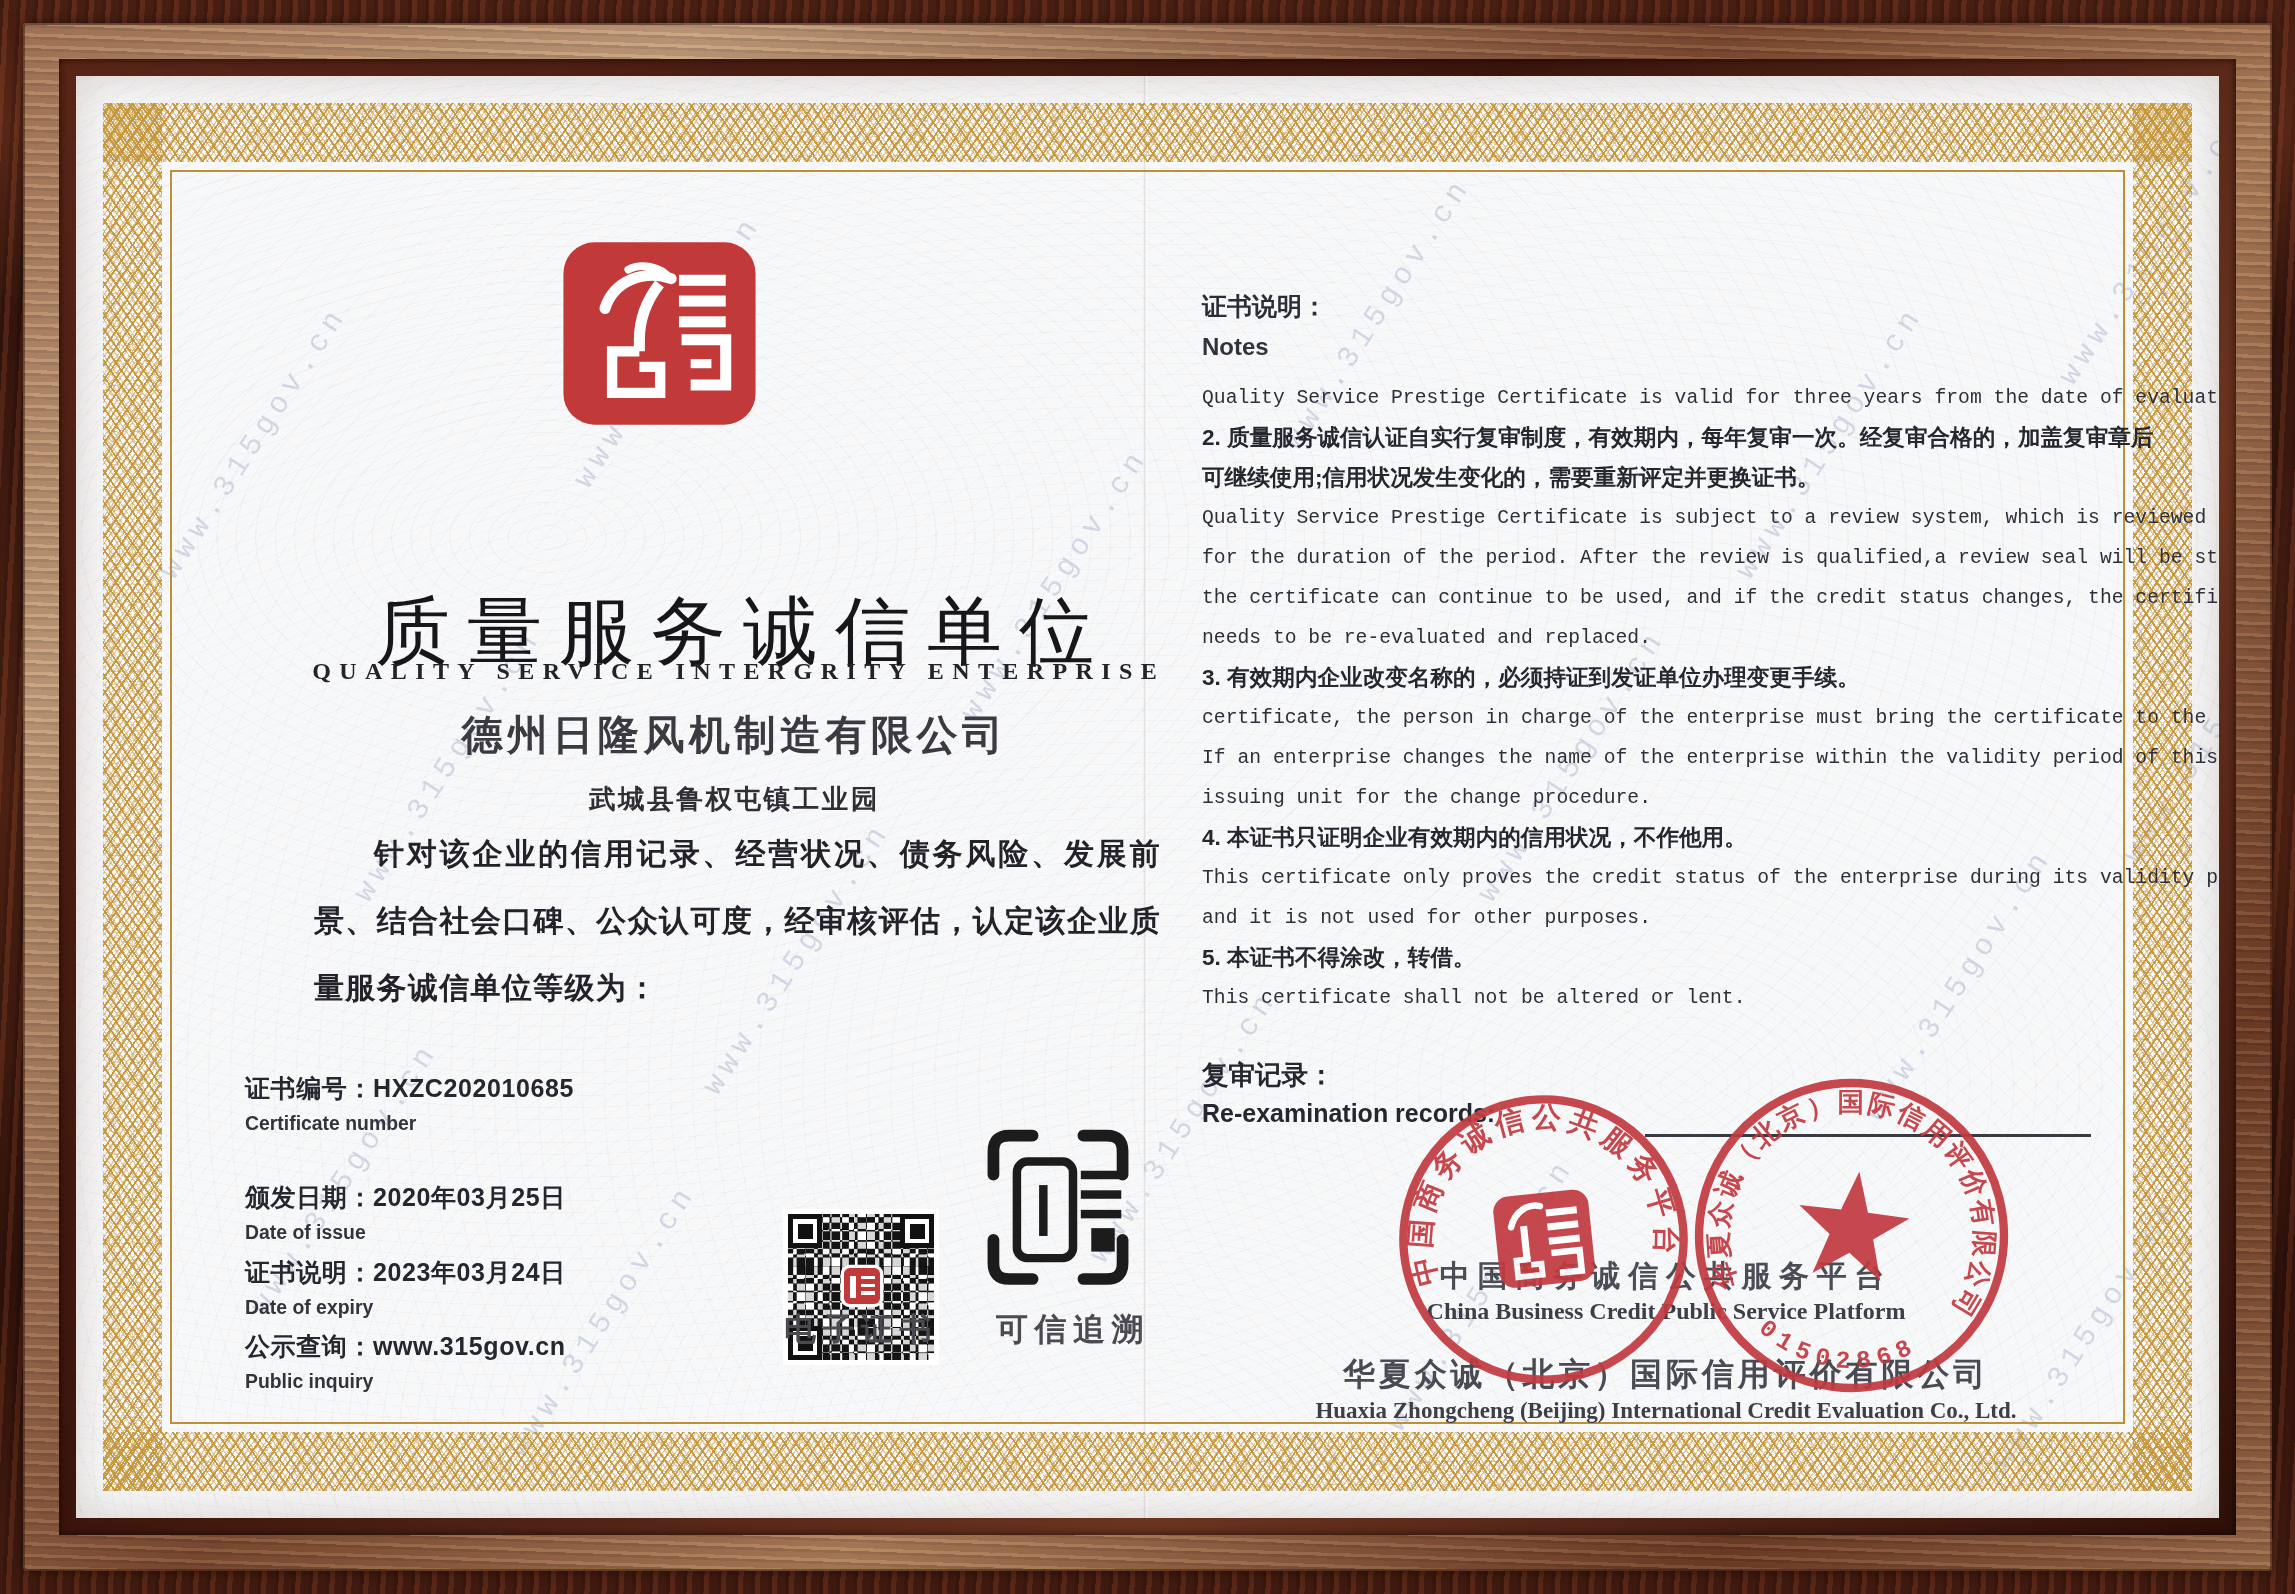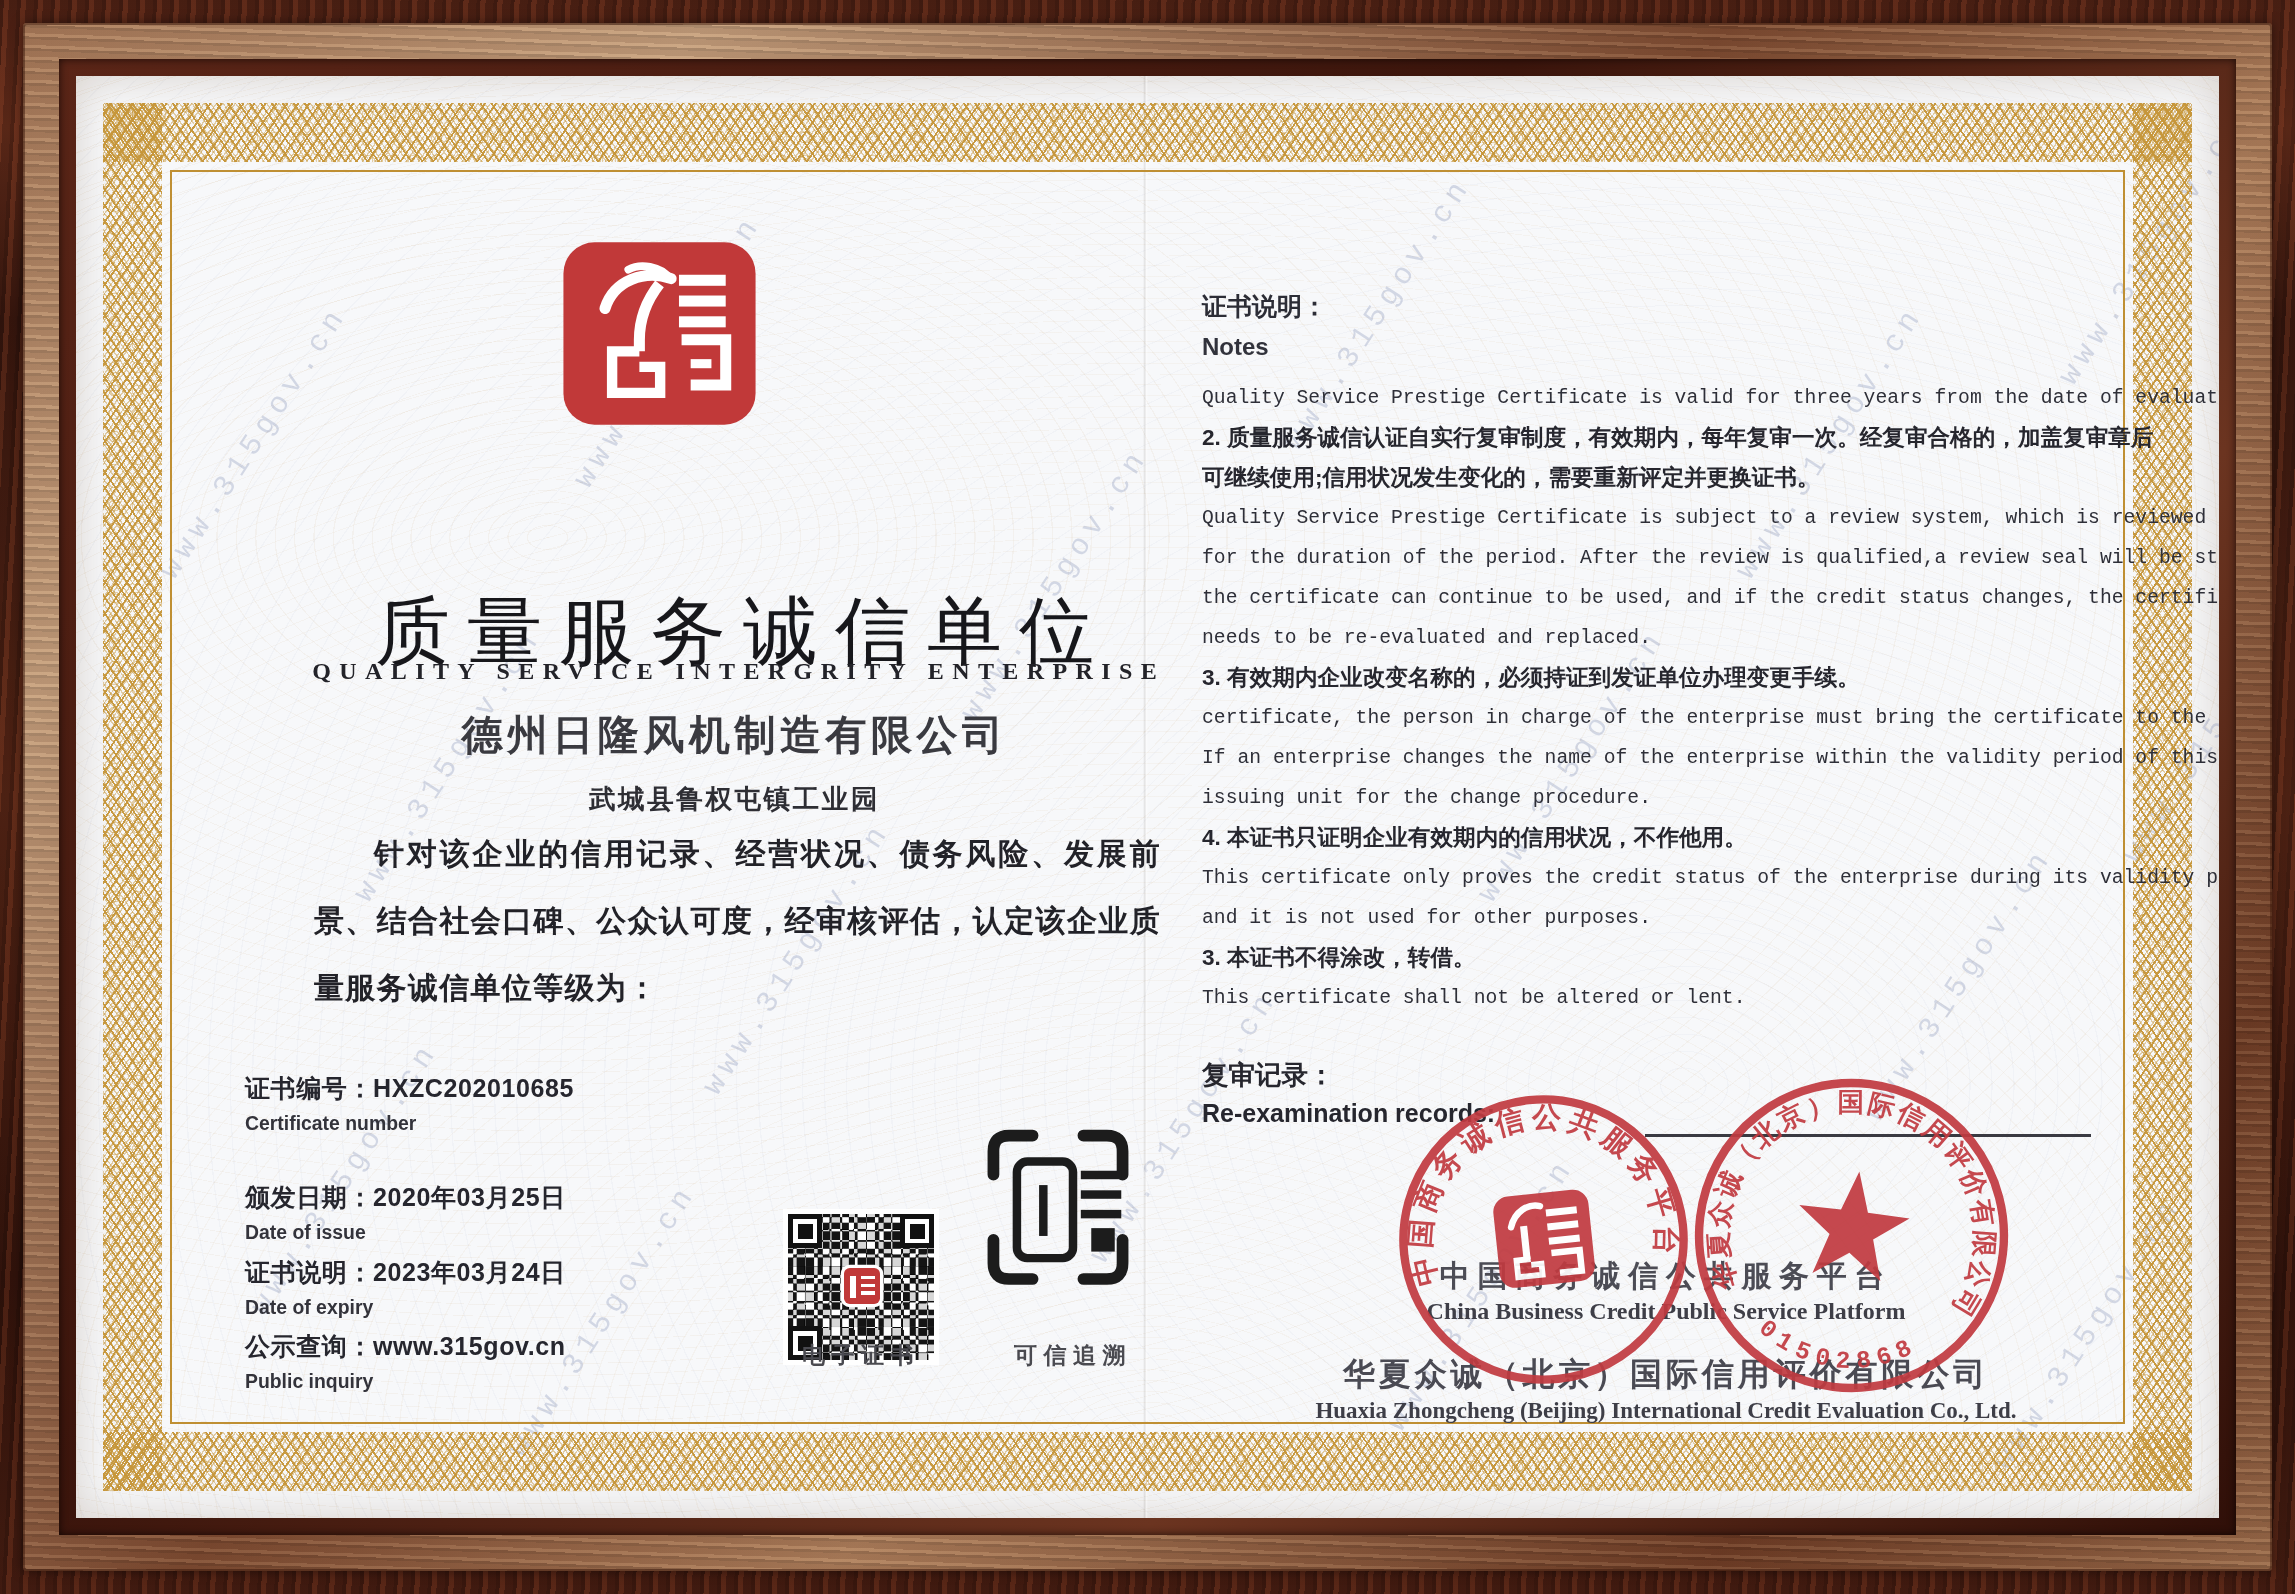--- a/index.html
+++ b/index.html
@@ -57,21 +57,21 @@
   .subtitle{left:187px;top:582px;width:943px;font-size:24px;font-weight:bold;color:#232329;
     letter-spacing:8.4px;text-indent:8.4px;}
   .company{left:187px;top:632px;width:943px;font-size:41px;font-weight:600;color:#3a3a40;letter-spacing:4.5px;}
   .address{left:187px;top:705px;width:943px;font-size:26.5px;font-weight:700;color:#2e2e34;letter-spacing:2.6px;}
   .paragraph{left:238px;top:744px;width:847px;font-size:30px;font-weight:600;color:#222228;
     line-height:67px;text-align:justify;text-indent:2em;letter-spacing:1.3px;}
   .grade{left:187px;top:859px;width:943px;font-family:"Liberation Serif","DejaVu Serif",serif;
     font-size:137px;font-weight:600;color:#b02033;letter-spacing:71px;text-indent:71px;}
   .f-label{font-size:25px;font-weight:600;color:#26262e;letter-spacing:0.6px;}
   .f-sub{font-size:19.4px;font-weight:600;color:#33333b;}
-  .qr-label{font-size:23px;font-weight:600;color:#4a4a50;letter-spacing:6.5px;margin-top:32px;}
+  .qr-label{font-size:32px;font-weight:600;color:#4a4a50;letter-spacing:6.5px;}
   
   .qr{left:712px;top:1138px;width:146px;height:146px;background-color:#fff;padding:0;
     background-image:
       repeating-conic-gradient(#141414 0% 25%, #ffffff 0% 50%),
       repeating-conic-gradient(#141414 0% 25%, #ffffff 0% 50%);
     background-size:17.4px 17.4px, 24.5px 24.5px;background-position:0 0, 5.2px 3.2px;
     background-blend-mode:difference;outline:5.2px solid #fff;}
   .finder{position:absolute;width:34px;height:34px;border:5.8px solid #111;background:#fff;box-sizing:border-box;}
   .finder::after{content:"";position:absolute;inset:4.5px;background:#111;}
   .qr-seal{position:absolute;left:56px;top:54px;width:36px;height:36px;background:#c13939;border-radius:5.8px;
@@ -192,21 +192,21 @@
       <div class="nline en">for the duration of the period. After the review is qualified,a review seal will be stamped,</div>
       <div class="nline en">the certificate can continue to be used, and if the credit status changes, the certificate</div>
       <div class="nline en">needs to be re-evaluated and replaced.</div>
       <div class="nline zh">3. 有效期内企业改变名称的，必须持证到发证单位办理变更手续。</div>
       <div class="nline en">certificate, the person in charge of the enterprise must bring the certificate to the</div>
       <div class="nline en">If an enterprise changes the name of the enterprise within the validity period of this</div>
       <div class="nline en">issuing unit for the change procedure.</div>
       <div class="nline zh">4. 本证书只证明企业有效期内的信用状况，不作他用。</div>
       <div class="nline en">This certificate only proves the credit status of the enterprise during its validity period</div>
       <div class="nline en">and it is not used for other purposes.</div>
-      <div class="nline zh">3. 本证书不得涂改，转借。</div>
+      <div class="nline zh">5. 本证书不得涂改，转借。</div>
       <div class="nline en">This certificate shall not be altered or lent.</div>
     </div>
 
     <div class="abs zh review-zh" style="left:1126px">复审记录：</div>
     <div class="abs review-en" style="left:1126px">Re-examination records:</div>
     <div class="abs review-line" style="left:1569px"></div>
 
     <div class="abs ctr zh iss-zh1" style="left:1138px">中国商务诚信公共服务平台</div>
     <div class="abs ctr iss-en1" style="left:1138px">China Business Credit Public Service Platform</div>
     <div class="abs ctr zh iss-zh2" style="left:1138px">华夏众诚（北京）国际信用评价有限公司</div>

